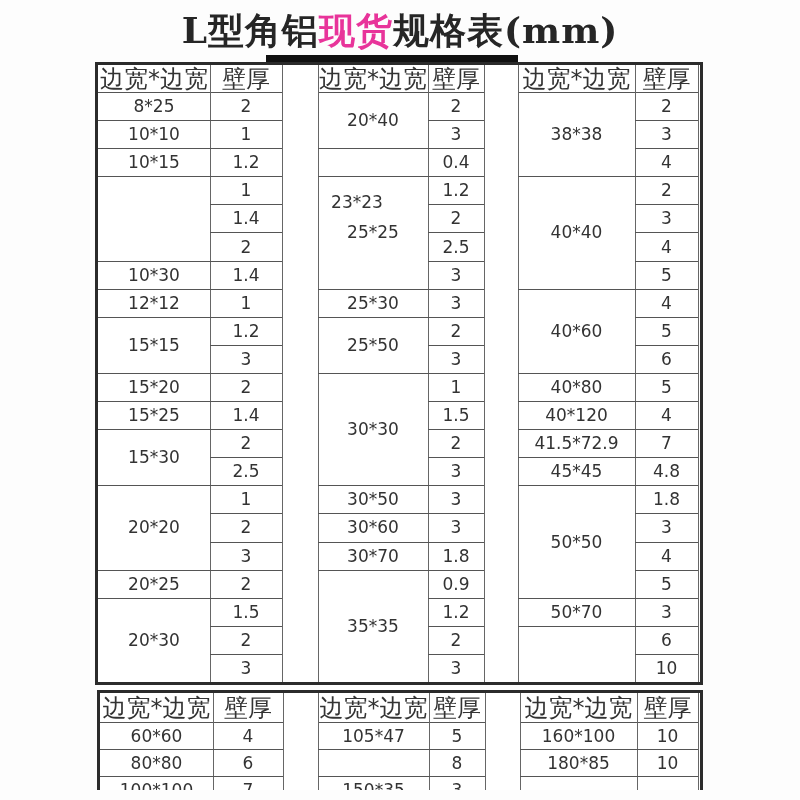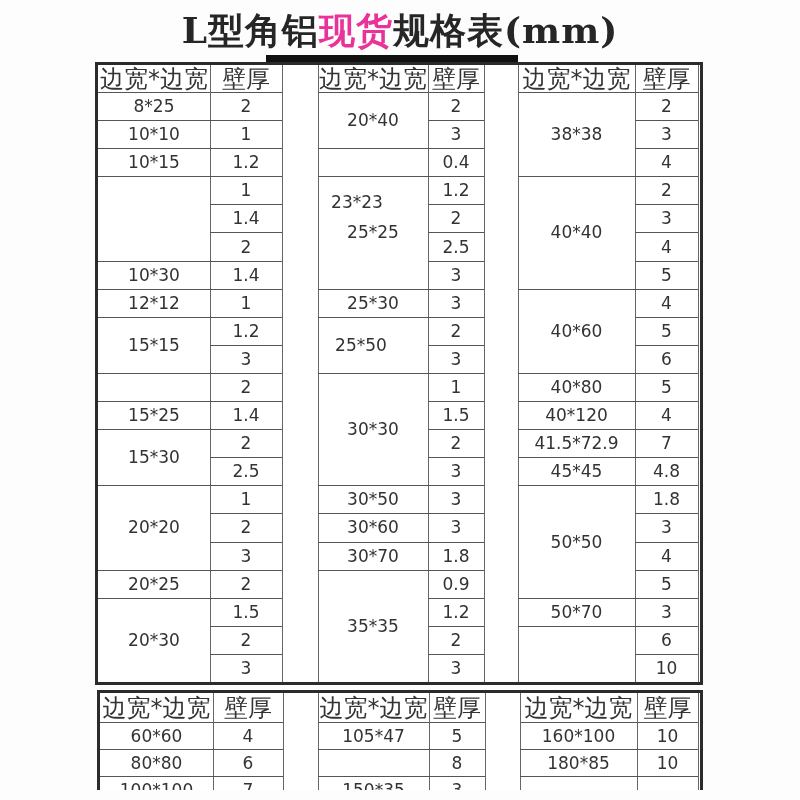--- a/index.html
+++ b/index.html
@@ -65,20 +65,21 @@
     <div class="cell" style="left: 112px; top: 195.571px; width: 72px; height: 28.0952px;">1.4</div>
     <div class="line-h" style="left: 0px; top: 223.667px; width: 184px;"></div>
     <div class="cell" style="left: 0px; top: 223.667px; width: 112px; height: 28.0952px;">12*12</div>
     <div class="cell" style="left: 112px; top: 223.667px; width: 72px; height: 28.0952px;">1</div>
     <div class="line-h" style="left: 0px; top: 251.762px; width: 184px;"></div>
     <div class="cell" style="left: 0px; top: 251.762px; width: 112px; height: 56.1905px;">15*15</div>
     <div class="cell" style="left: 112px; top: 251.762px; width: 72px; height: 28.0952px;">1.2</div>
     <div class="cell" style="left: 112px; top: 279.857px; width: 72px; height: 28.0952px;">3</div>
     <div class="line-h" style="left: 112px; top: 279.857px; width: 72px;"></div>
     <div class="line-h" style="left: 0px; top: 307.952px; width: 184px;"></div>
+    <div class="cell" style="left: 0px; top: 307.952px; width: 112px; height: 28.0952px;">15*20</div>
     <div class="cell" style="left: 112px; top: 307.952px; width: 72px; height: 28.0952px;">2</div>
     <div class="line-h" style="left: 0px; top: 336.048px; width: 184px;"></div>
     <div class="cell" style="left: 0px; top: 336.048px; width: 112px; height: 28.0952px;">15*25</div>
     <div class="cell" style="left: 112px; top: 336.048px; width: 72px; height: 28.0952px;">1.4</div>
     <div class="line-h" style="left: 0px; top: 364.143px; width: 184px;"></div>
     <div class="cell" style="left: 0px; top: 364.143px; width: 112px; height: 56.1905px;">15*30</div>
     <div class="cell" style="left: 112px; top: 364.143px; width: 72px; height: 28.0952px;">2</div>
     <div class="cell" style="left: 112px; top: 392.238px; width: 72px; height: 28.0952px;">2.5</div>
     <div class="line-h" style="left: 112px; top: 392.238px; width: 72px;"></div>
     <div class="line-h" style="left: 0px; top: 420.333px; width: 184px;"></div>
@@ -117,21 +118,21 @@
     <div class="cell" style="left: 330px; top: 139.381px; width: 56px; height: 28.0952px;">2</div>
     <div class="line-h" style="left: 330px; top: 139.381px; width: 56px;"></div>
     <div class="cell" style="left: 330px; top: 167.476px; width: 56px; height: 28.0952px;">2.5</div>
     <div class="line-h" style="left: 330px; top: 167.476px; width: 56px;"></div>
     <div class="cell" style="left: 330px; top: 195.571px; width: 56px; height: 28.0952px;">3</div>
     <div class="line-h" style="left: 330px; top: 195.571px; width: 56px;"></div>
     <div class="line-h" style="left: 220px; top: 223.667px; width: 166px;"></div>
     <div class="cell" style="left: 220px; top: 223.667px; width: 110px; height: 28.0952px;">25*30</div>
     <div class="cell" style="left: 330px; top: 223.667px; width: 56px; height: 28.0952px;">3</div>
     <div class="line-h" style="left: 220px; top: 251.762px; width: 166px;"></div>
-    <div class="cell" style="left: 208px; top: 251.762px; width: 110px; height: 56.1905px; text-align: right;">25*50</div>
+    <div class="cell" style="left: 220px; top: 251.762px; width: 110px; height: 56.1905px; text-align: right;">25*50</div>
     <div class="cell" style="left: 330px; top: 251.762px; width: 56px; height: 28.0952px;">2</div>
     <div class="cell" style="left: 330px; top: 279.857px; width: 56px; height: 28.0952px;">3</div>
     <div class="line-h" style="left: 330px; top: 279.857px; width: 56px;"></div>
     <div class="line-h" style="left: 220px; top: 307.952px; width: 166px;"></div>
     <div class="cell" style="left: 220px; top: 307.952px; width: 110px; height: 112.381px; text-align: right;">30*30</div>
     <div class="cell" style="left: 330px; top: 307.952px; width: 56px; height: 28.0952px;">1</div>
     <div class="cell" style="left: 330px; top: 336.048px; width: 56px; height: 28.0952px;">1.5</div>
     <div class="line-h" style="left: 330px; top: 336.048px; width: 56px;"></div>
     <div class="cell" style="left: 330px; top: 364.143px; width: 56px; height: 28.0952px;">2</div>
     <div class="line-h" style="left: 330px; top: 364.143px; width: 56px;"></div>

